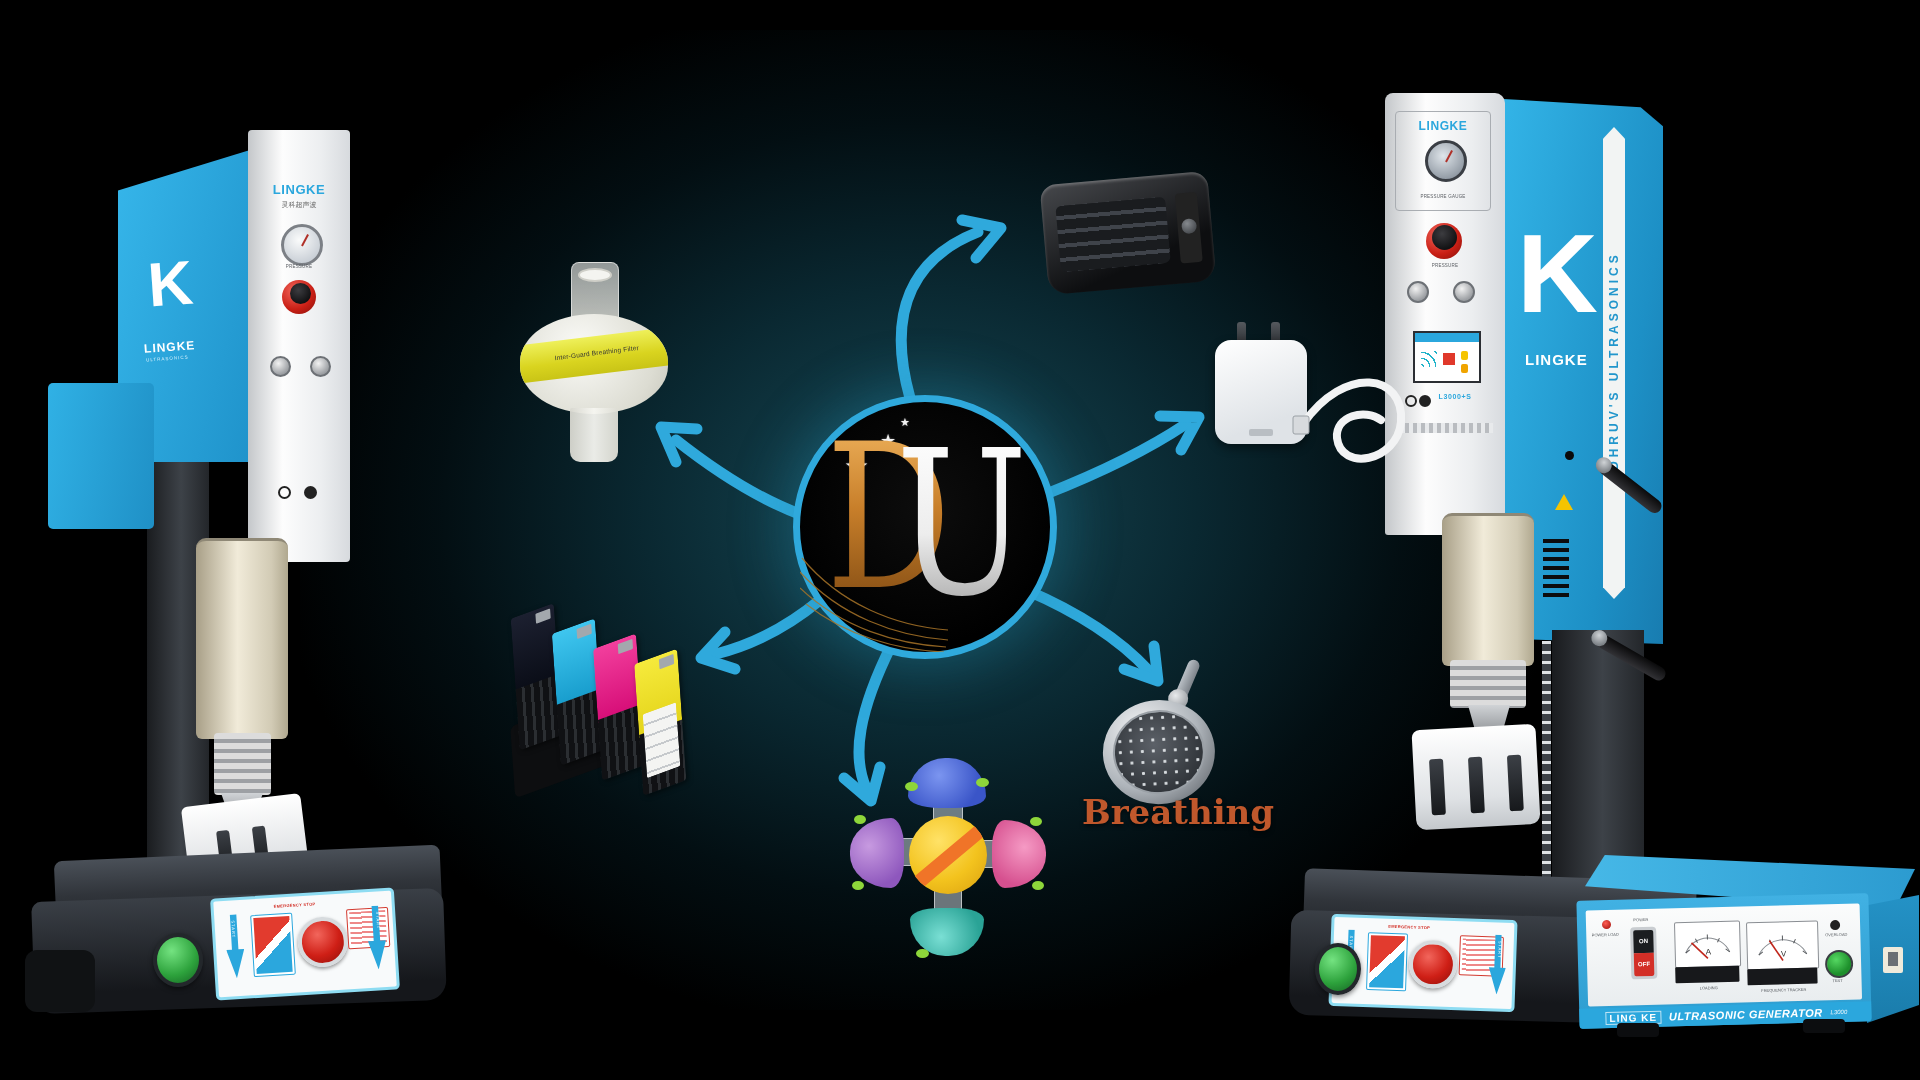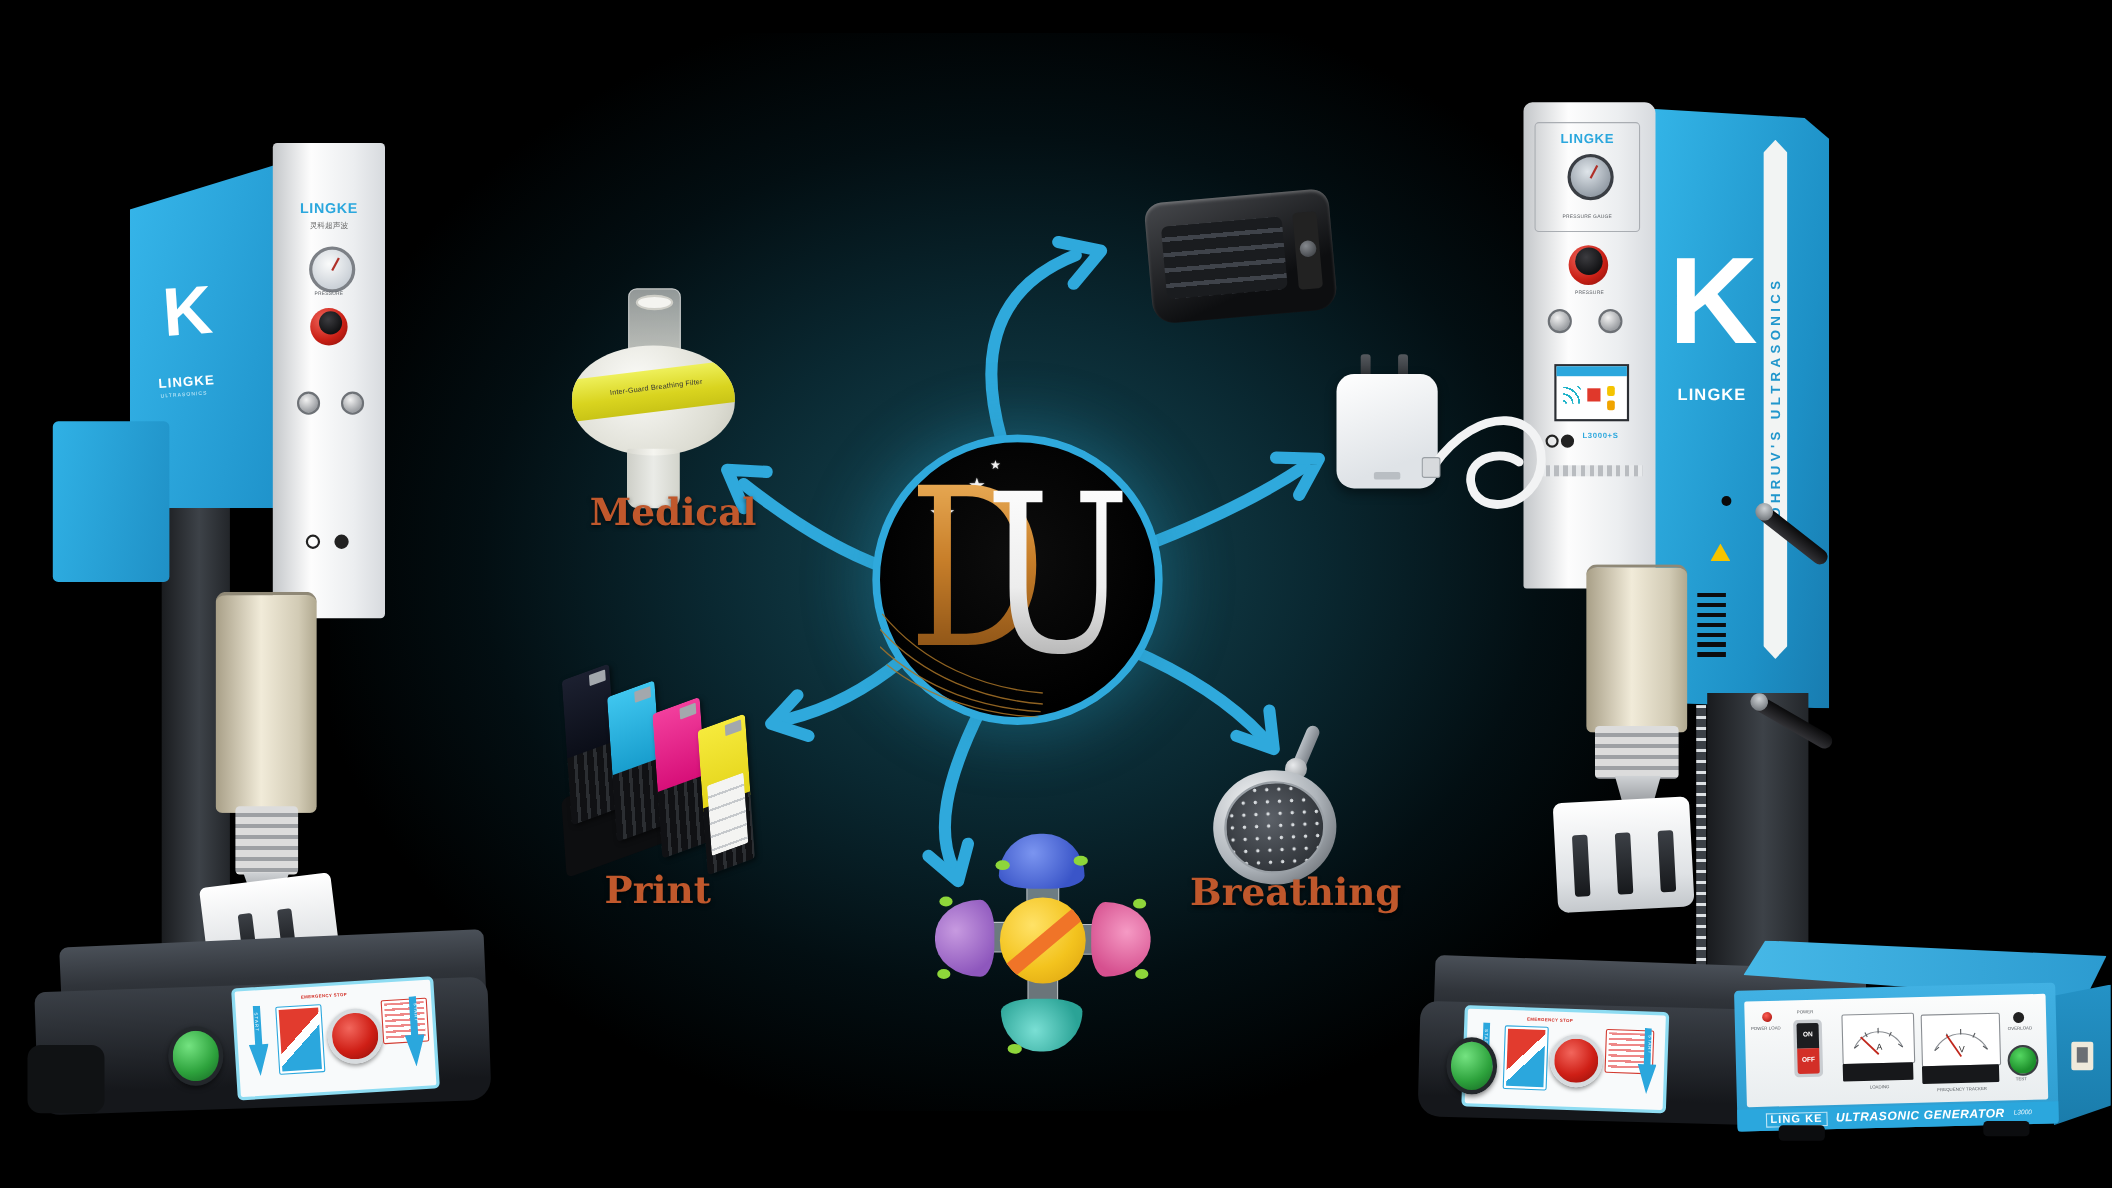--- a/index.html
+++ b/index.html
@@ -425,17 +425,15 @@
     </div>
     <div class="cart" style="left:128px;top:58px;">
       <div class="ink" style="background:linear-gradient(180deg,#f6ea3c,#e3d318);"></div>
       <div class="chip"></div>
       <div class="abs" style="left:5px;top:52px;width:34px;height:64px;background:#f4f4f2;border-radius:2px;z-index:2;
                   background-image:repeating-linear-gradient(180deg,transparent 0 10px,#c6c9cc 10px 12px);"></div>
       <div class="cbase"></div>
     </div>
   </div>
 
-  <div class="spoke-label" style="left:492px;top:446px;">Medical</div>
   <div class="spoke-label" style="left:1058px;top:792px;">Breathing</div>
-  <div class="spoke-label" style="left:478px;top:790px;">Print</div>
 
 </div>
 
 </body></html>

